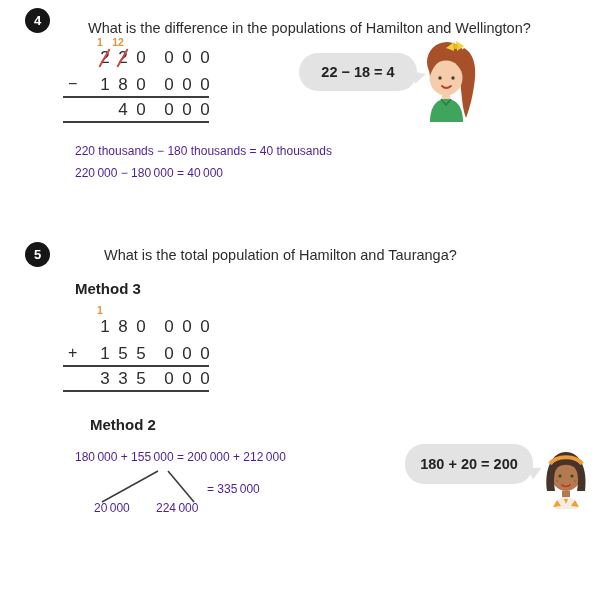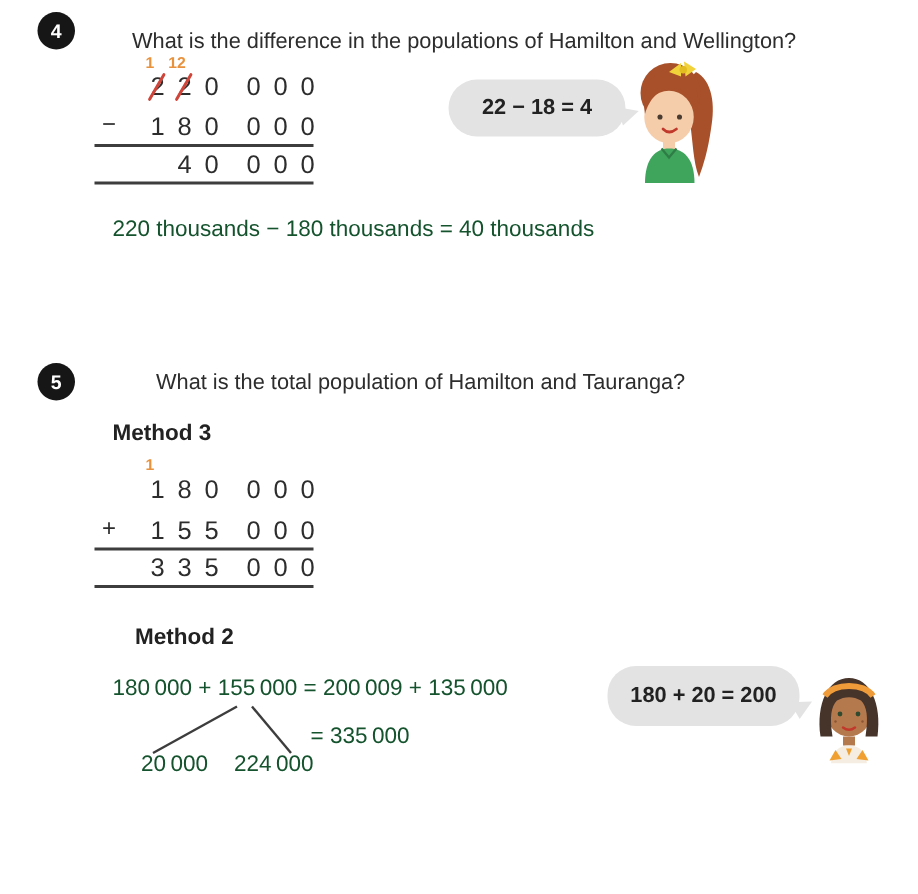--- a/index.html
+++ b/index.html
@@ -2,21 +2,21 @@
 <html><head>
 <meta charset="utf-8">
 <style>
   html,body{margin:0;padding:0;}
   body{font-family:"Liberation Sans",sans-serif;background:#ffffff;}
   .page{position:relative;width:612px;height:596px;background:#ffffff;overflow:hidden;color:#2d2d2d;}
   .abs{position:absolute;}
   .badge{position:absolute;width:25px;height:25px;border-radius:50%;background:#161616;color:#ffffff;
          font-size:13px;font-weight:bold;display:flex;align-items:center;justify-content:center;}
   .qtext{position:absolute;font-size:14.5px;color:#2d2d2d;white-space:nowrap;}
-  .bodytext{position:absolute;font-size:15px;color:#14532d;white-space:nowrap;}
+  .bodytext{position:absolute;font-size:12px;color:#4c1d95;white-space:nowrap;}
   .method-label{position:absolute;font-size:15px;font-weight:bold;color:#222;white-space:nowrap;}
   .digit-row{position:absolute;left:63px;display:flex;align-items:flex-start;height:20px;}
   .sign{width:28px;font-size:16px;padding-left:5px;color:#2d2d2d;}
   .d{position:relative;width:18px;display:flex;justify-content:center;font-size:17px;color:#2d2d2d;}
   .d.g{margin-left:10px;}
   .strike{position:absolute;left:-2px;top:9px;width:21px;height:2px;background:#d0453a;border-radius:1px;
           transform:rotate(-60deg);}
   .carry{position:absolute;width:18px;text-align:center;font-size:10.5px;font-weight:bold;color:#e8923d;}
   .rule{position:absolute;left:63px;width:146px;height:2px;background:#3d3d3d;}
   .bubble{position:absolute;background:#e3e3e3;border-radius:19px;display:flex;align-items:center;
@@ -124,20 +124,21 @@
     <circle cx="35.5" cy="10.5" r="2.5" fill="#e3bd1f"></circle>
     <circle cx="20" cy="42" r="1.7" fill="#4a3b30"></circle>
     <circle cx="33" cy="42" r="1.7" fill="#4a3b30"></circle>
     <path d="M22 50 Q26 54 31 50" stroke="#c0392b" stroke-width="1.8" fill="none" stroke-linecap="round"></path>
     <rect x="22" y="58" width="8" height="6" fill="#f6cdaa"></rect>
     <path d="M10 86 C10 70 17 63 26 63 C36 63 43 70 43 86 Z" fill="#3fa45c"></path>
     <path d="M21 63 L26 69 L31 63" stroke="#2e7d46" stroke-width="1.5" fill="none"></path>
   </svg>
 
   <div class="bodytext" style="left:75px;top:144px;">220 thousands − 180 thousands = 40 thousands</div>
+  <div class="bodytext" style="left:75px;top:166px;">220 000 − 180 000 = 40 000</div>
 
   <div class="badge" style="left:25px;top:242px;">
     <span>5</span>
   </div>
   <div class="qtext" style="left:75px;top:247px;margin-left:29px;">What is the total population of Hamilton and Tauranga?</div>
 
   <div class="method-label" style="left:75px;top:280px;">Method 3</div>
 
   <span class="carry" style="left:91px;top:304px;">1</span>
 
@@ -206,21 +207,21 @@
     </span>
     <span class="d">
       <span>0</span>
     </span>
   </div>
 
   <div class="rule" style="top:390px;"></div>
 
   <div class="method-label" style="left:75px;top:416px;margin-left:15px;">Method 2</div>
 
-  <div class="bodytext" style="left:75px;top:450px;">180 000 + 155 000 = 200 009 + 135 000</div>
+  <div class="bodytext" style="left:75px;top:450px;">180 000 + 155 000 = 200 000 + 212 000</div>
 
   <svg class="abs" style="left:90px;top:469px;" width="115" height="35" viewBox="0 0 115 35">
     <line x1="68" y1="2" x2="12" y2="33" stroke="#3d3d3d" stroke-width="1.6"></line>
     <line x1="78" y1="2" x2="104" y2="33" stroke="#3d3d3d" stroke-width="1.6"></line>
   </svg>
 
   <div class="bodytext" style="left:207px;top:482px;">= 335 000</div>
   <div class="bodytext" style="left:94px;top:501px;">20 000</div>
   <div class="bodytext" style="left:156px;top:501px;">224 000</div>
 

